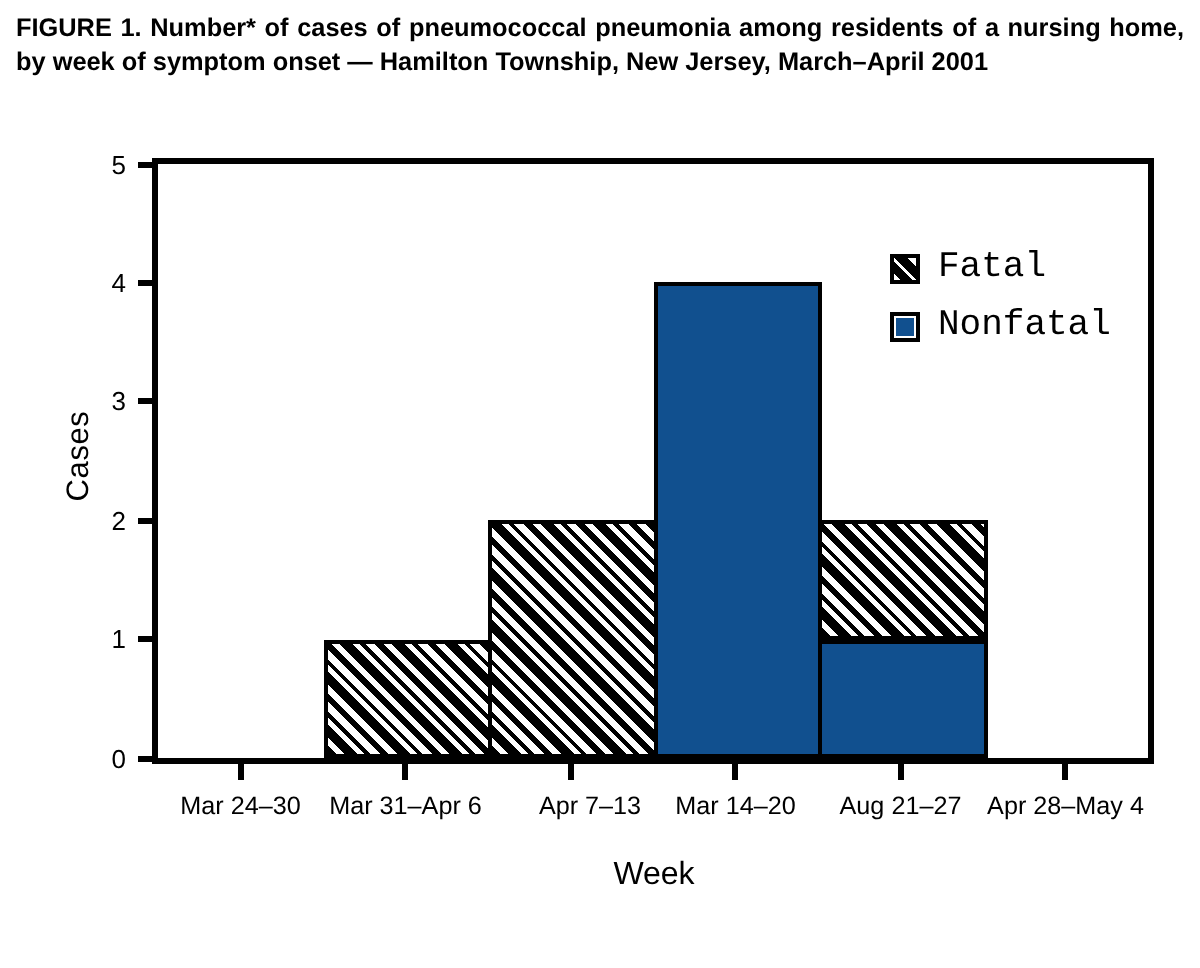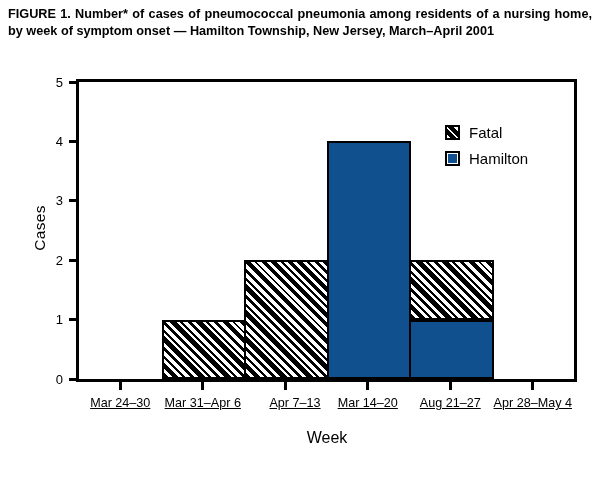--- a/index.html
+++ b/index.html
@@ -24,37 +24,37 @@
       #000 13px,#000 15px,#fff 15px,#fff 18.5px);
   }
   .ytick{position:absolute;left:-10px;width:7px;height:3px;background:#000;}
   .yticklabel{
     position:absolute;left:-46px;width:30px;text-align:right;
     font-size:13px;height:15px;line-height:15px;
   }
   .xtick{position:absolute;top:300px;width:3px;height:8px;background:#000;}
   .xticklabel{
     position:absolute;top:314px;transform:translateX(-50%);
-    white-space:nowrap;font-size:12.6px;text-decoration:underline;
+    white-space:nowrap;font-size:12.6px;
   }
   #legend{
     position:absolute;left:366px;top:42px;display:flex;
     flex-direction:column;gap:9px;
   }
   .legend-row{display:flex;align-items:center;gap:9px;}
   .legend-swatch{
     width:11px;height:11px;border:2px solid #000;box-sizing:content-box;
   }
   .legend-swatch.solid{
     background:#11508F;box-shadow:inset 0 0 0 1px #fff;
   }
   .legend-swatch.hatch{
     background:linear-gradient(45deg,#fff 0 14%,#000 14% 42%,#fff 42% 52%,#000 52% 80%,#fff 80% 100%);
   }
-  .legend-label{font-size:15px;}
+  .legend-label{font-size:18px;font-family:Liberation Mono, monospace;}
   .y-axis-title{
     position:absolute;left:40px;top:228px;
     transform:translate(-50%,-50%) rotate(-90deg);
     font-size:15.5px;letter-spacing:0.3px;
   }
   .x-axis-title{
     position:absolute;left:327px;top:438px;
     transform:translate(-50%,-50%);font-size:16px;
   }
   .footnote{position:absolute;left:9px;top:459px;font-size:12.5px;}
@@ -68,21 +68,21 @@
   <div class="y-axis-title">Cases</div>
 
   <div id="plot">
     <div id="legend">
         <div class="legend-row">
           <span class="legend-swatch hatch"></span>
           <span class="legend-label">Fatal</span>
         </div>
         <div class="legend-row">
           <span class="legend-swatch solid"></span>
-          <span class="legend-label">Hamilton</span>
+          <span class="legend-label">Nonfatal</span>
         </div>
       </div>
   <div class="ytick" style="bottom: -1.5px;"></div>
       <div class="yticklabel" style="bottom: -7.5px;">0</div>
       <div class="ytick" style="bottom: 57.9px;"></div>
       <div class="yticklabel" style="bottom: 51.9px;">1</div>
       <div class="ytick" style="bottom: 117.3px;"></div>
       <div class="yticklabel" style="bottom: 111.3px;">2</div>
       <div class="ytick" style="bottom: 176.7px;"></div>
       <div class="yticklabel" style="bottom: 170.7px;">3</div>

